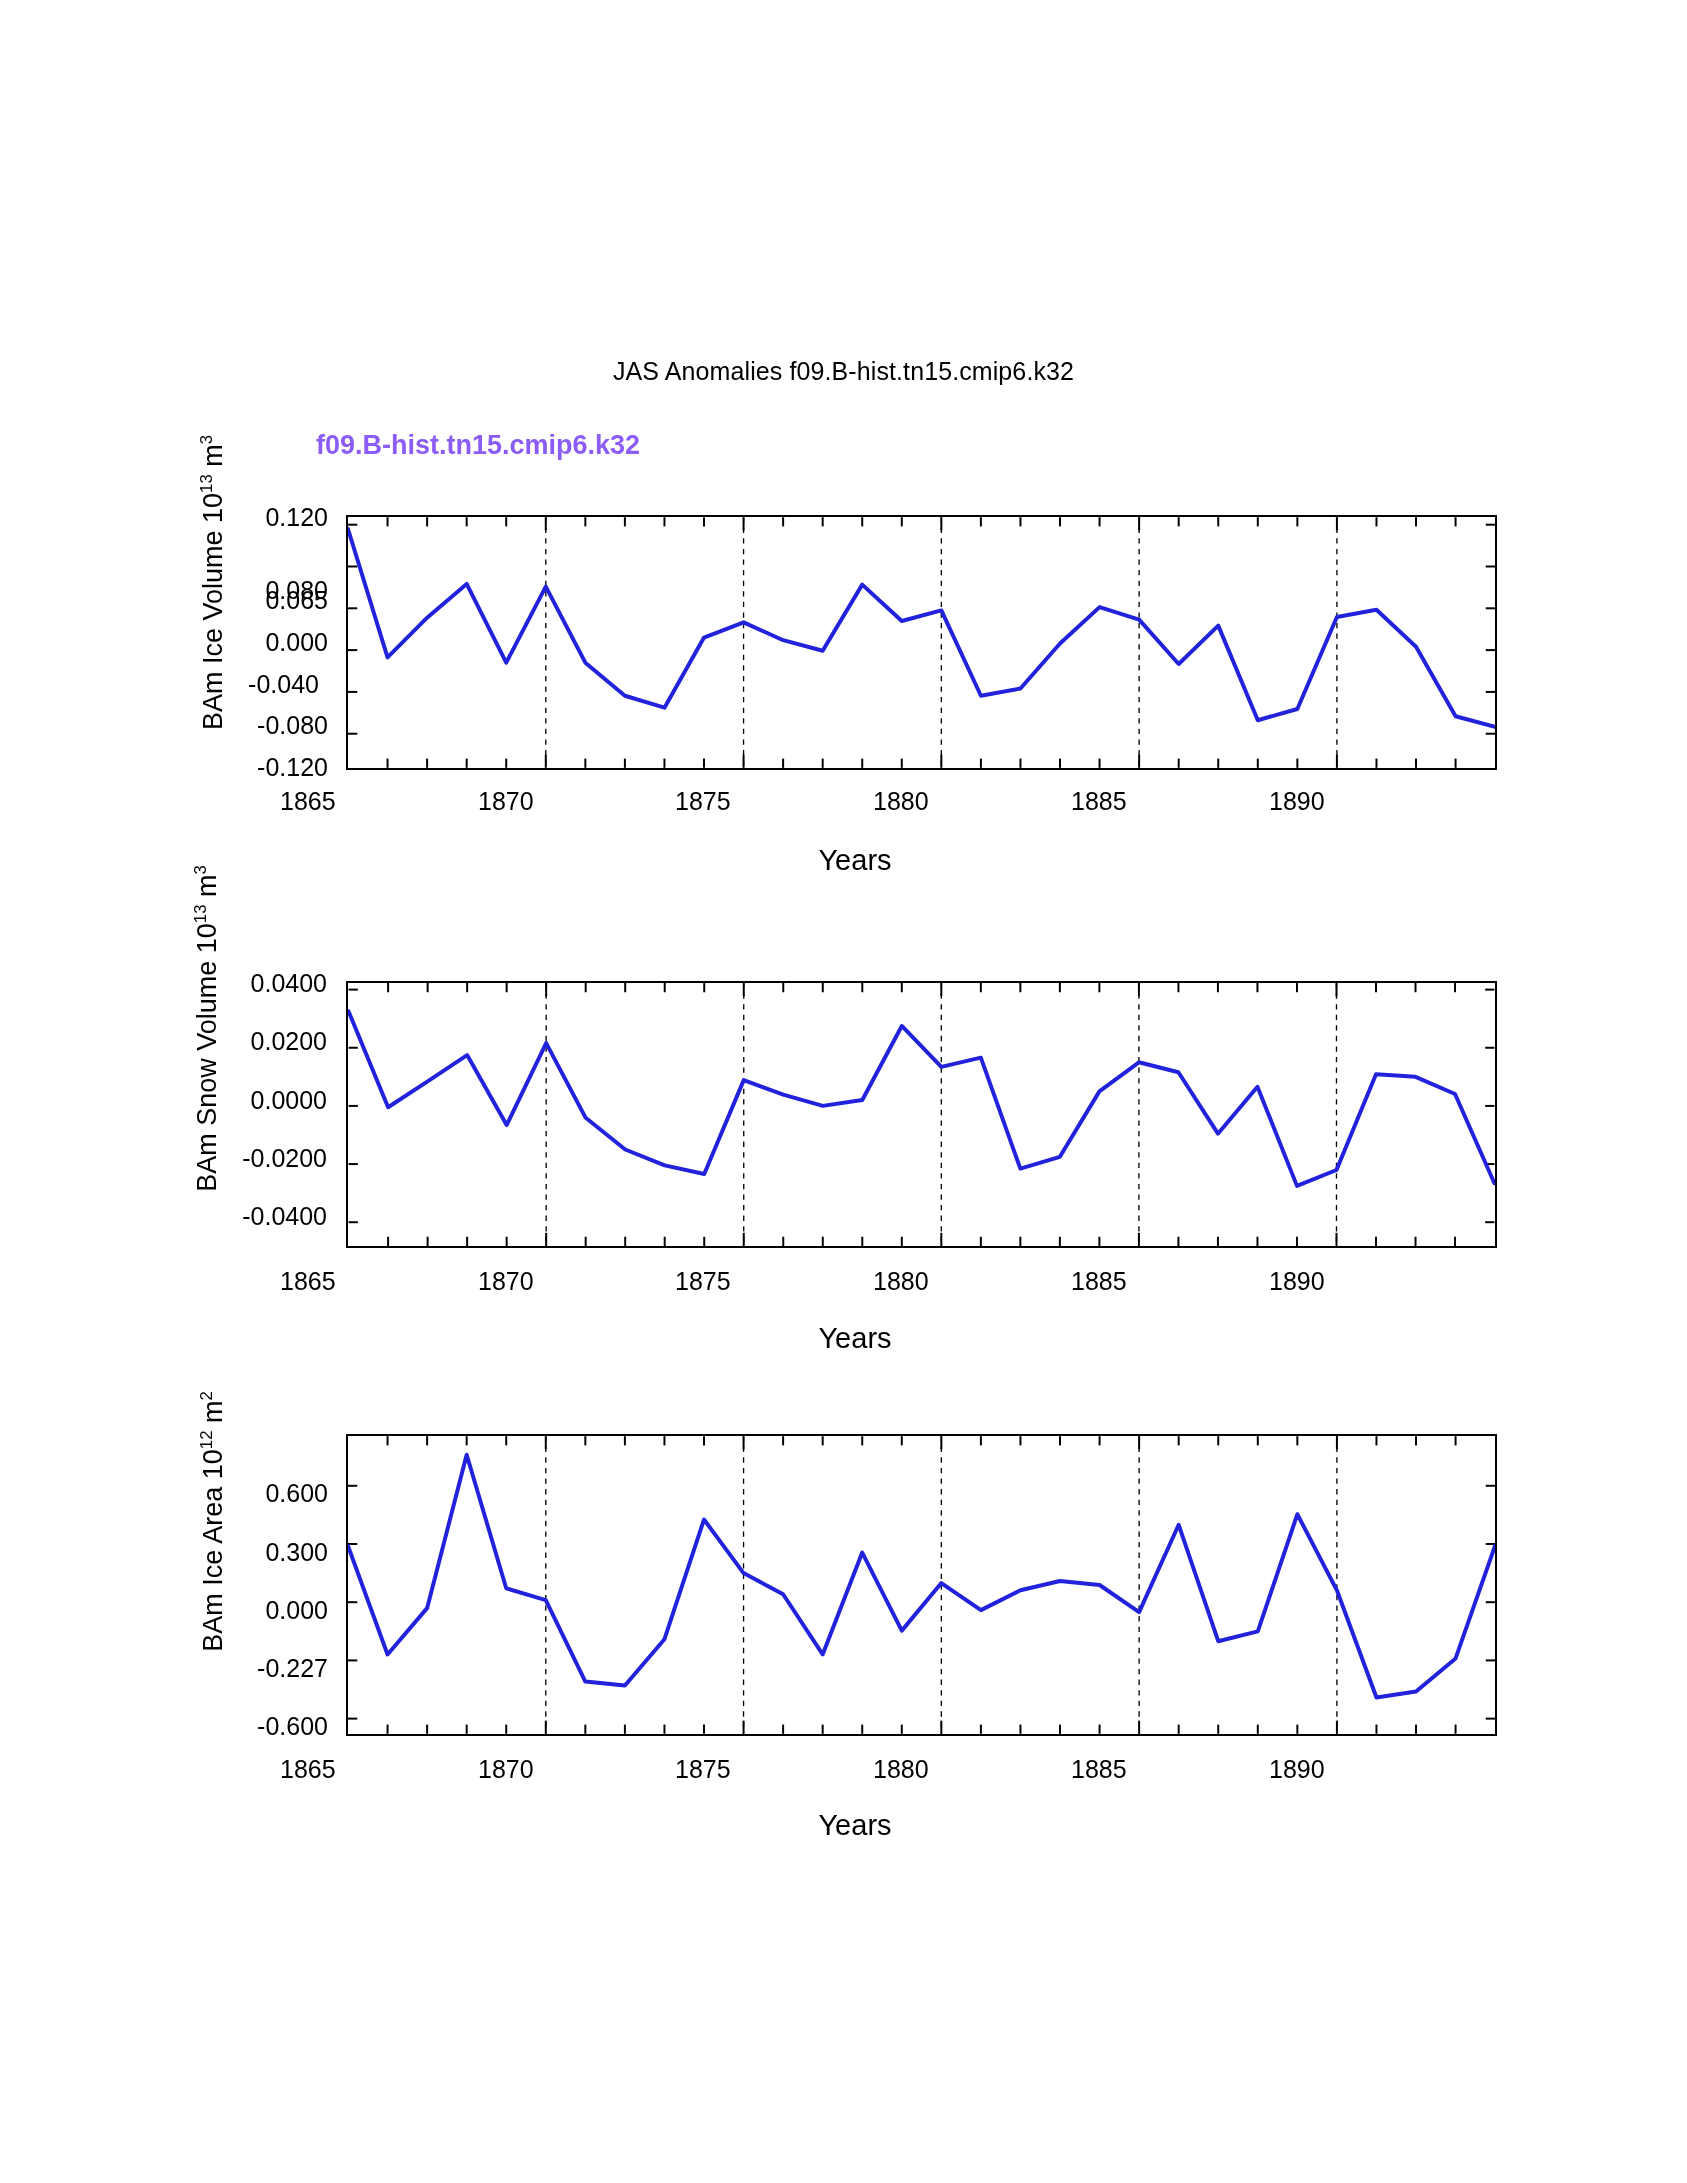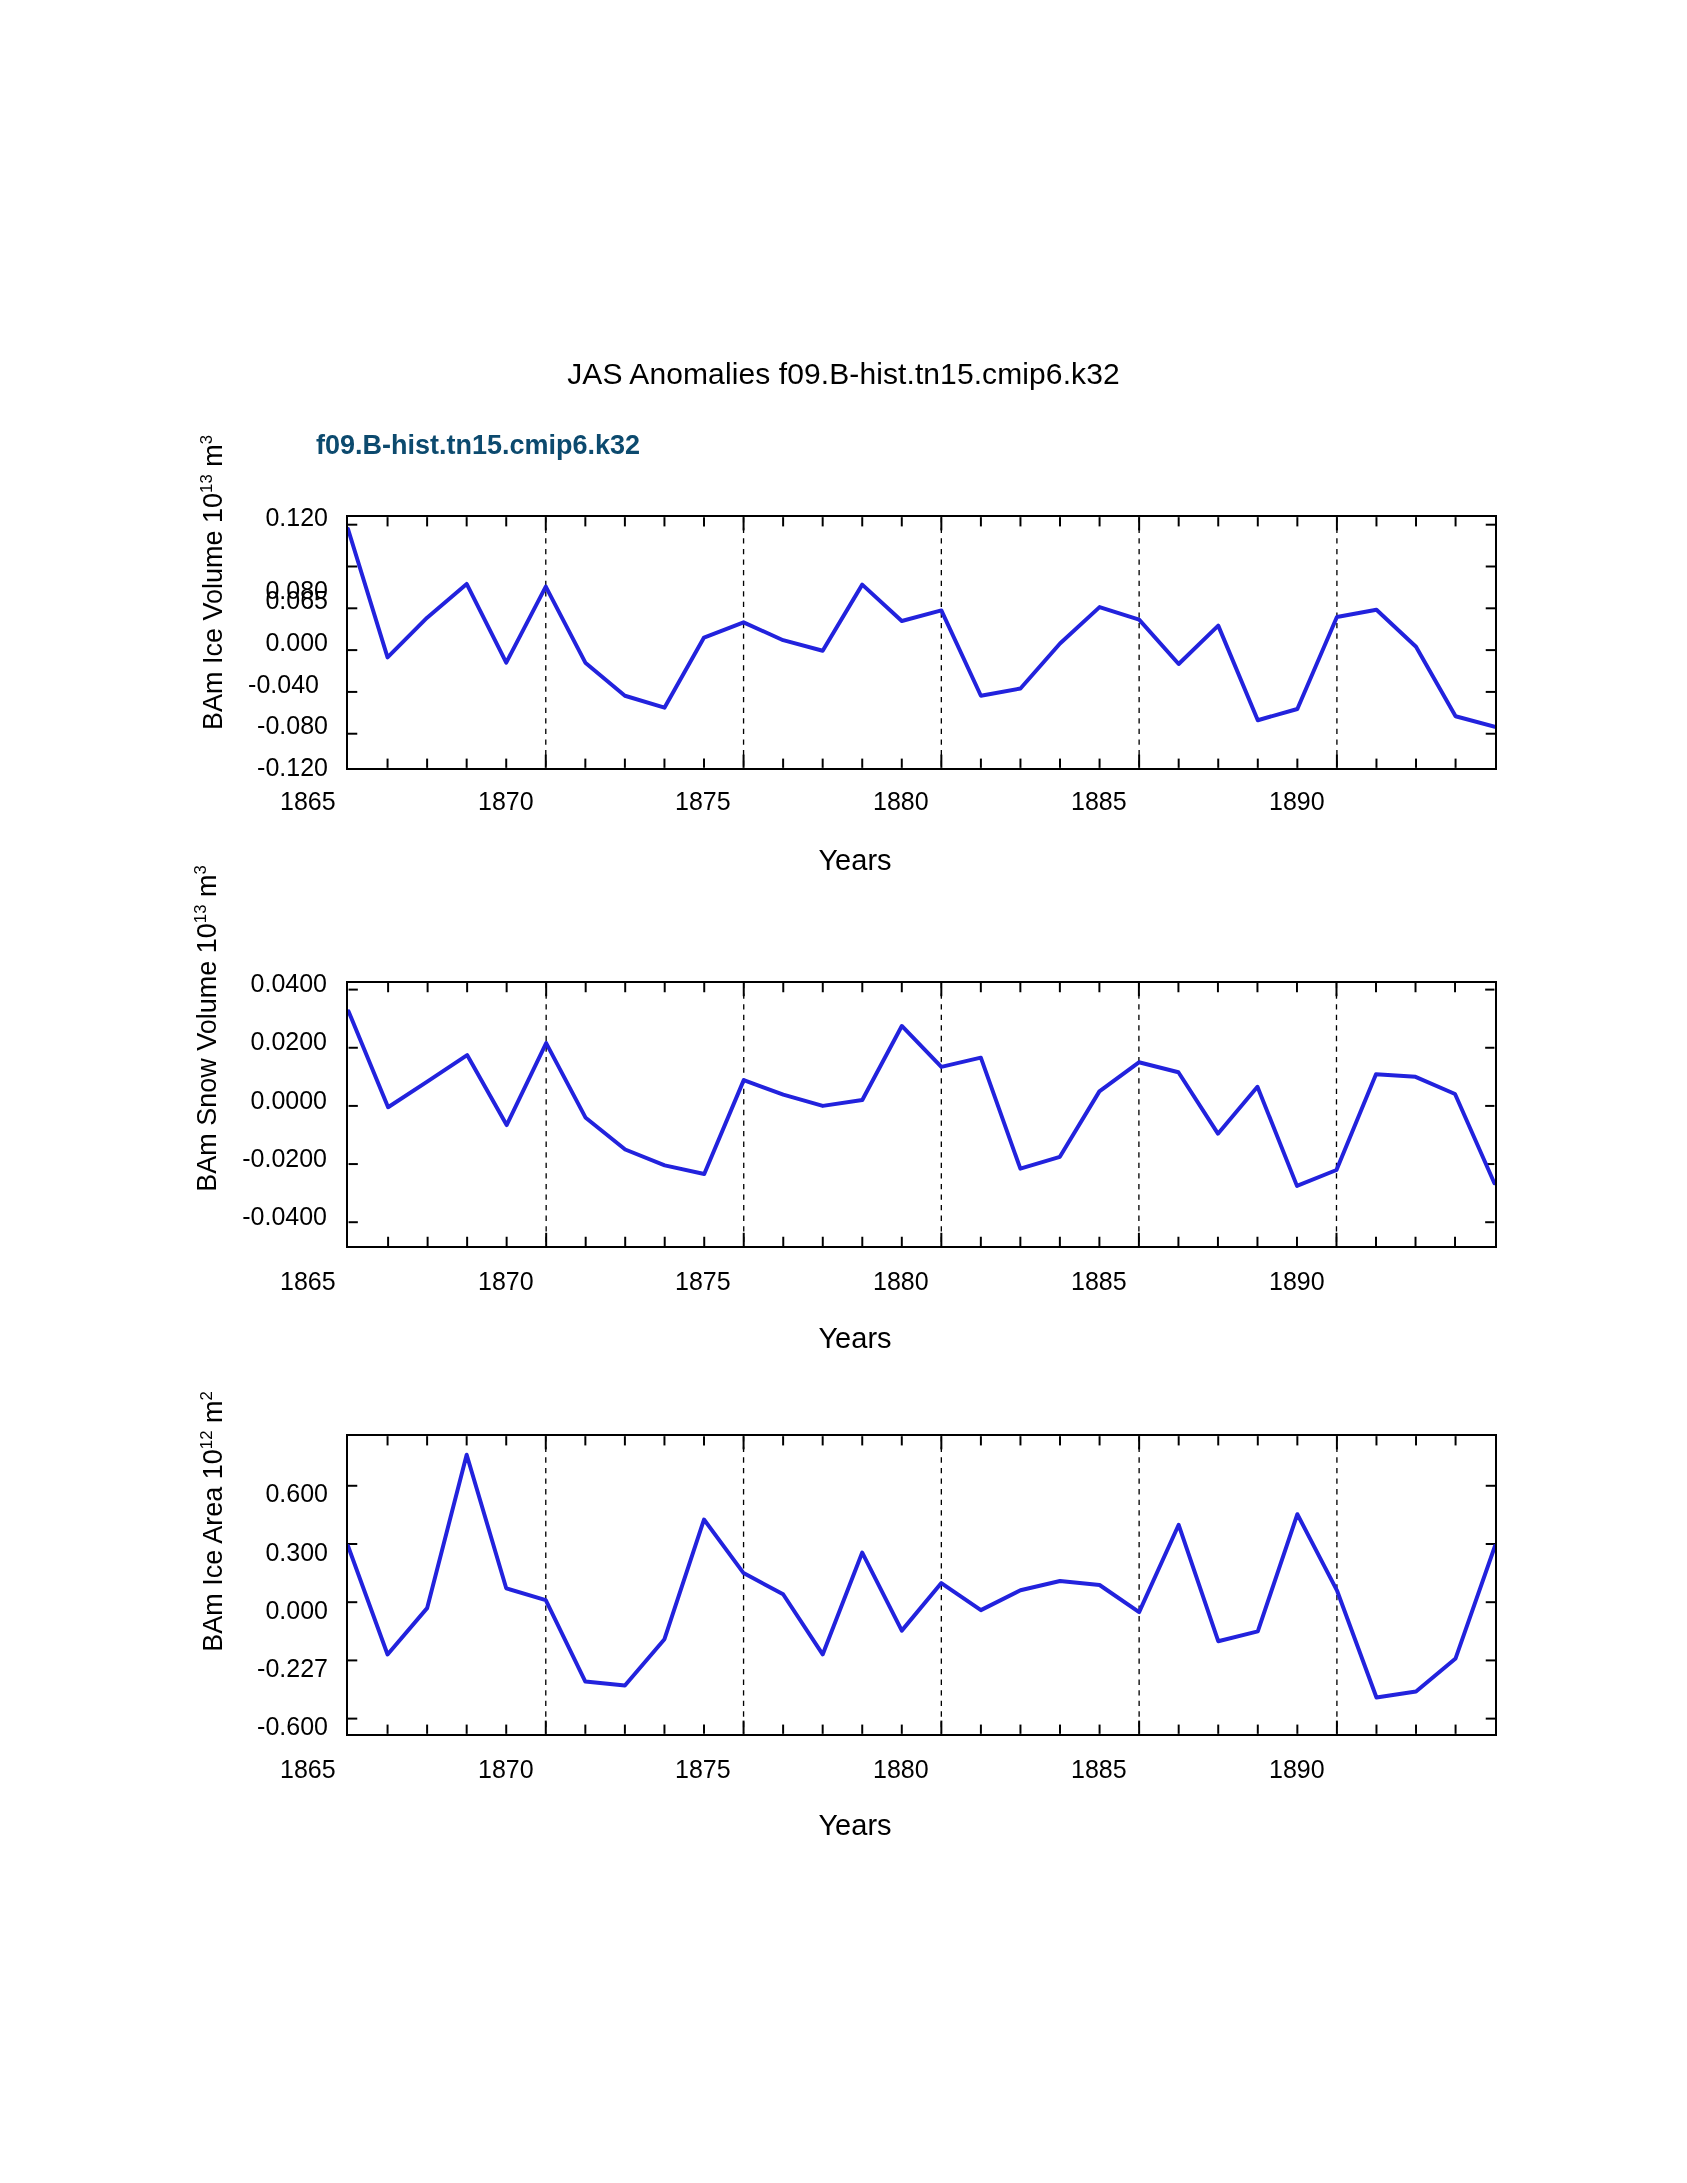--- a/index.html
+++ b/index.html
@@ -20,31 +20,31 @@
     left: 0; top: 0;
     width: 1687px;
     height: 2183px;
   }
   .title {
     position: absolute;
     left: 0;
     top: 357px;
     width: 1687px;
     text-align: center;
-    font-size: 30px;
+    font-size: 25px;
     letter-spacing: 0.1px;
     color: #000;
   }
   .legend-label {
     position: absolute;
     left: 316px;
     top: 430px;
     font-size: 27px;
     font-weight: bold;
-    color: #0c4a6e;
+    color: #8b5cf6;
     white-space: nowrap;
   }
   .panel {
     position: absolute;
   }
   .plot-frame {
     position: absolute;
     border: 2px solid #000;
     box-sizing: border-box;
     background: #fff;

